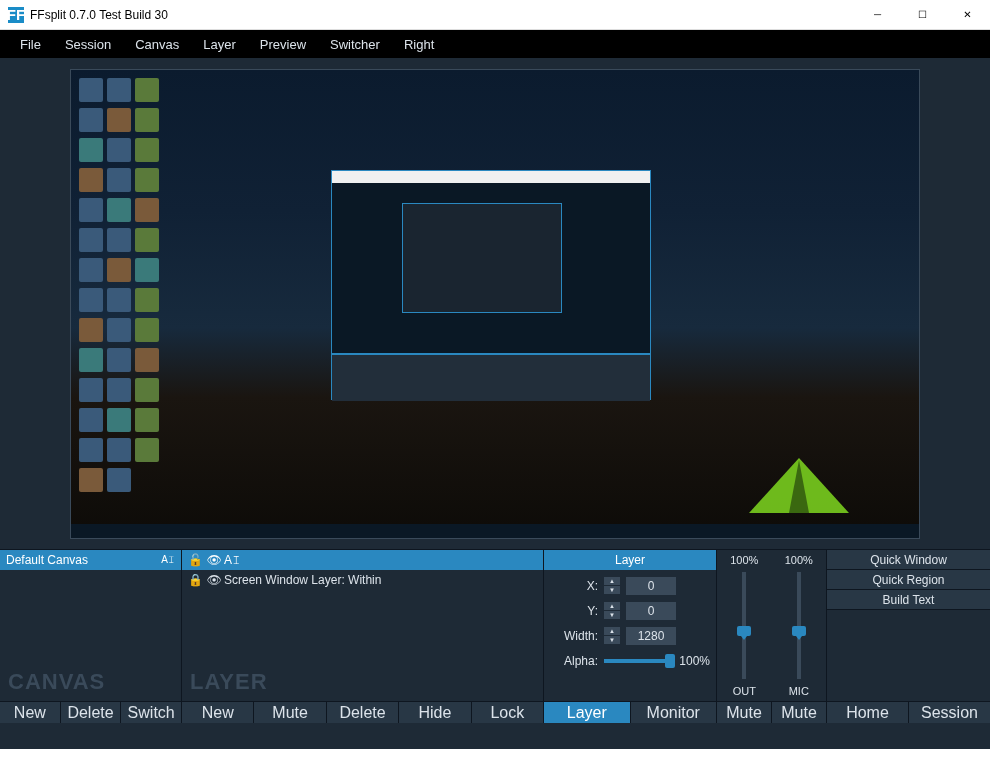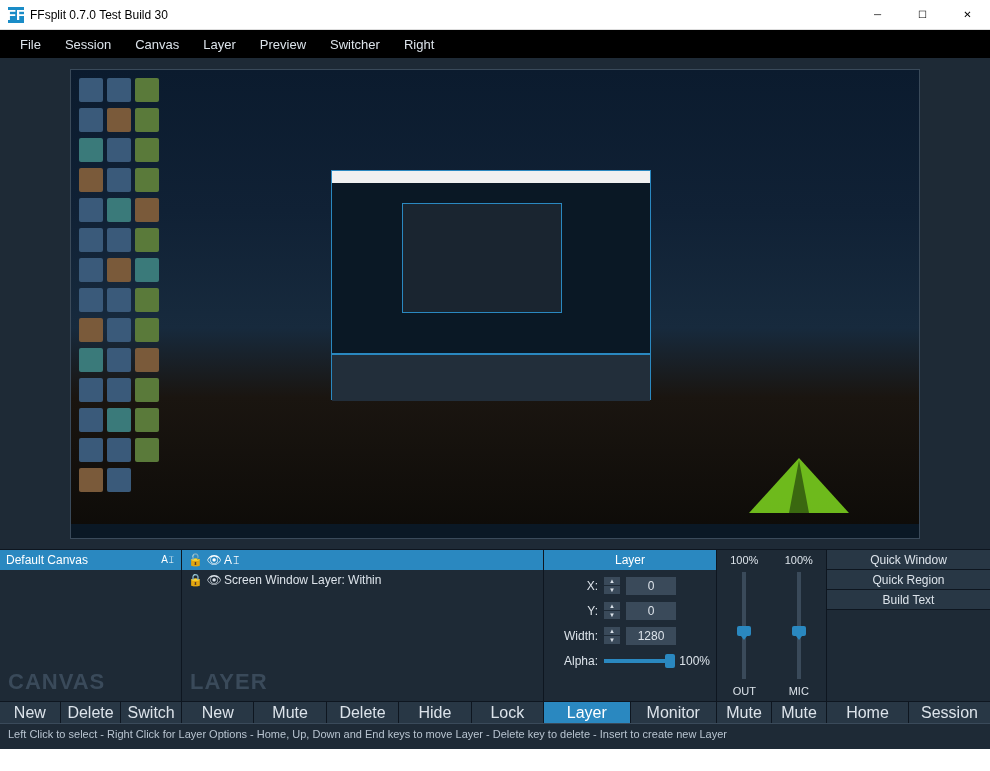--- a/index.html
+++ b/index.html
@@ -281,16 +281,13 @@
         <div class="qbtn">Quick Region</div>
         <div class="qbtn">Build Text</div>
       </div>
       <div class="btn-row">
         <div class="btn">Home</div>
         <div class="btn">Session</div>
       </div>
     </div>
 
   </div>
-  <div class="panel-status">
-    <span>Left Click to select - Right Click for Layer Options - Home, Up, Down and End keys to move Layer - Delete key to delete - Insert to create new Layer</span>
-  </div>
 </div>
 
 </body></html>

